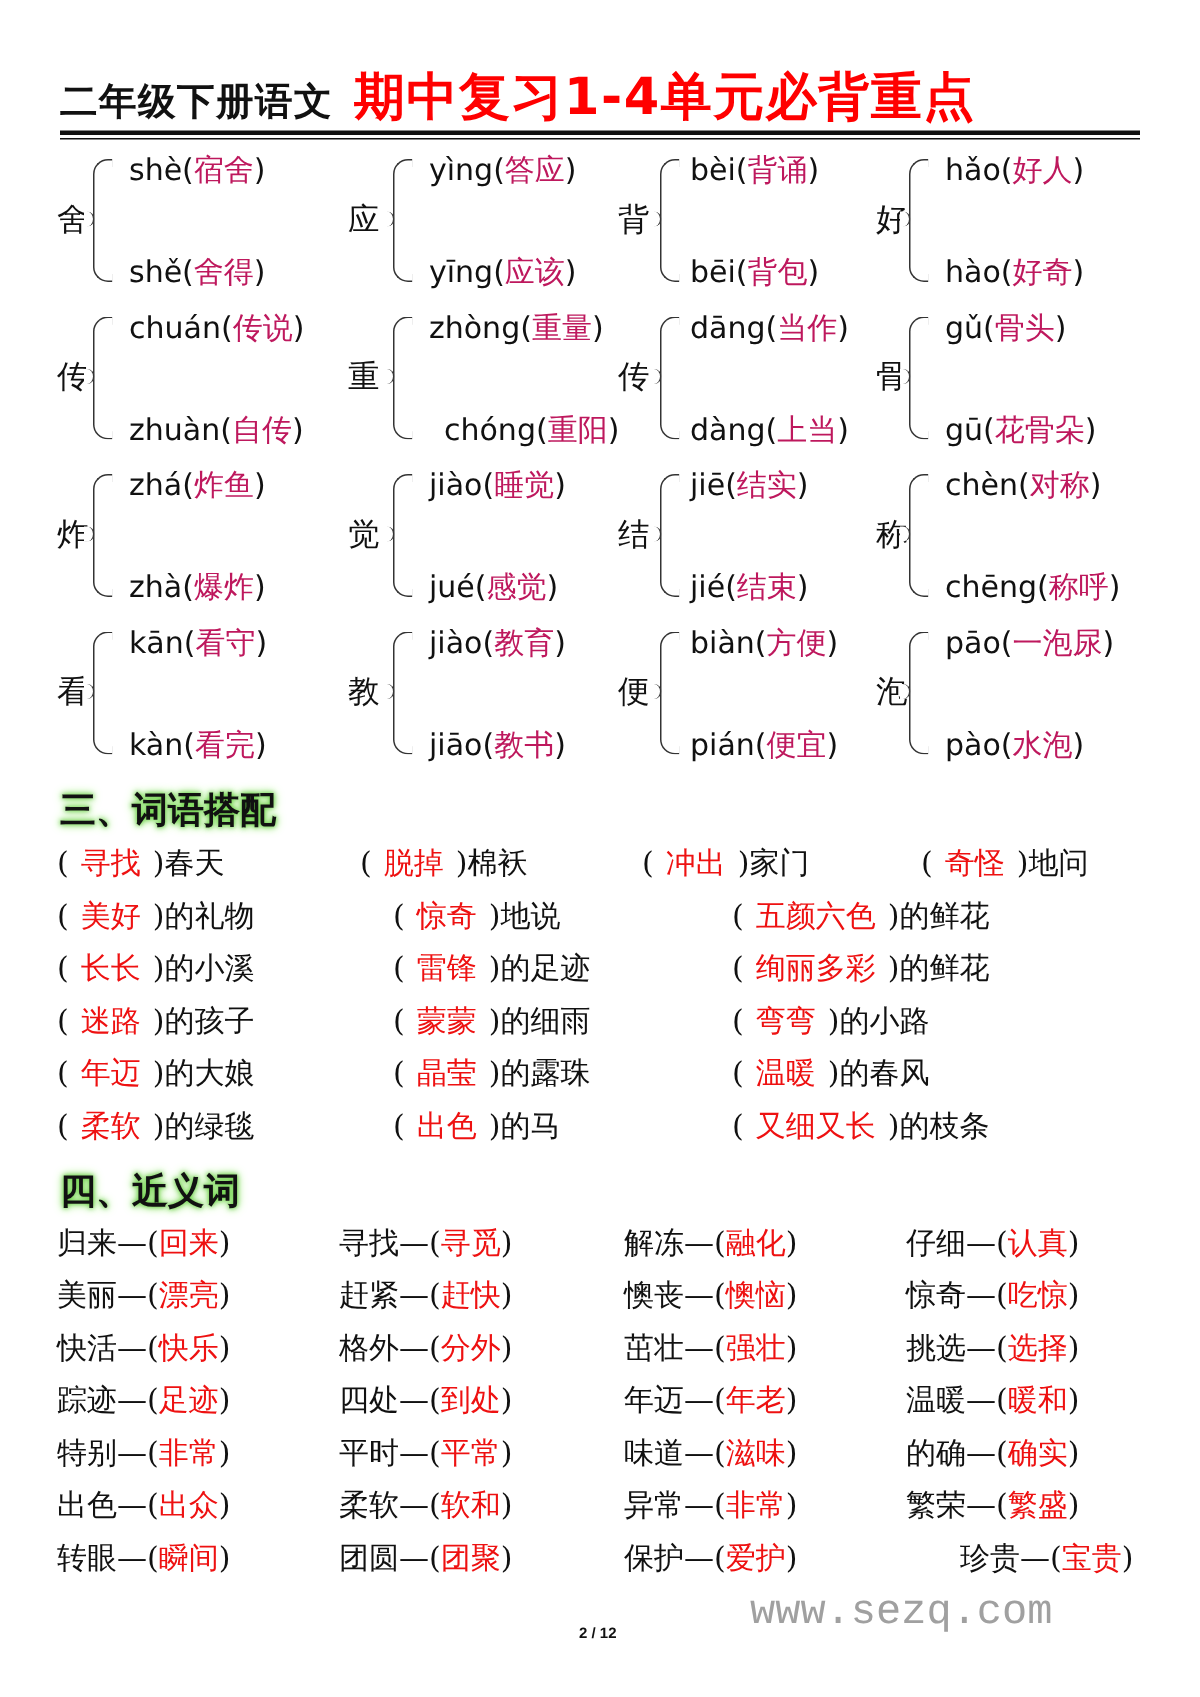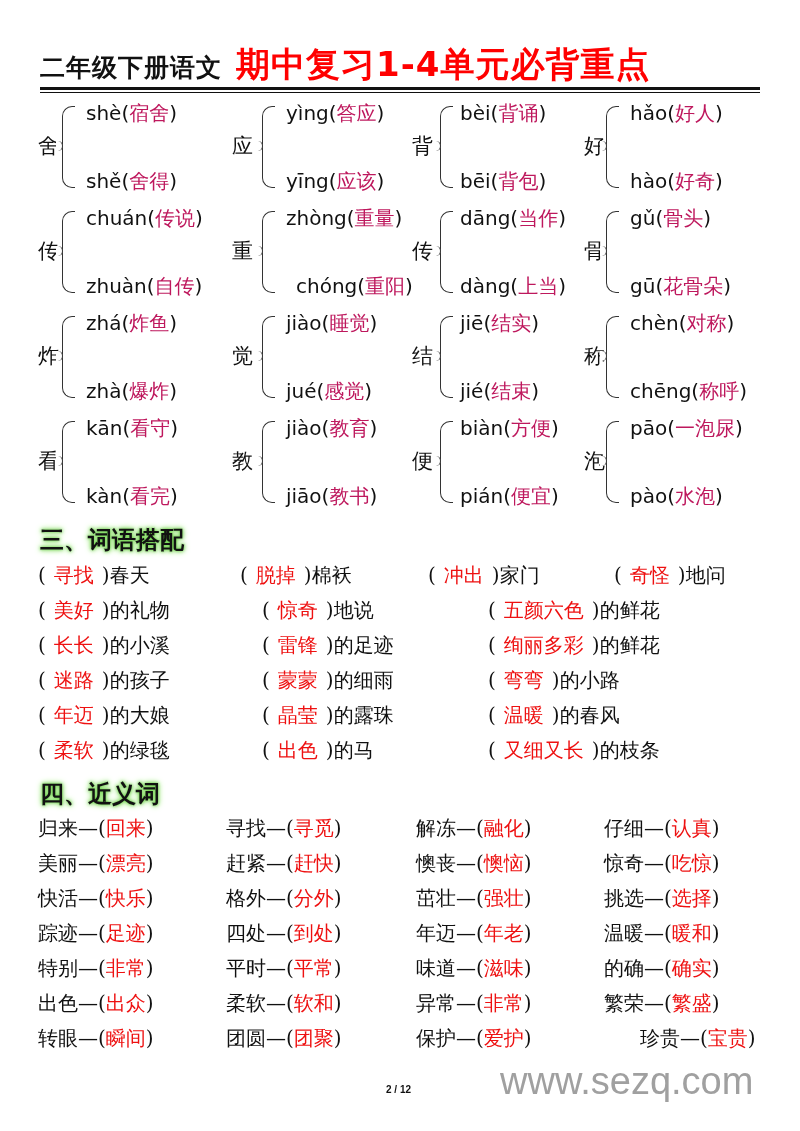--- a/index.html
+++ b/index.html
@@ -29,22 +29,22 @@
 
   .match { position:absolute; font-size:20px; white-space:nowrap; }
   .match .p { color:#111; }
   .match .w { color:#ee1111; margin:0 8px; }
 
   .syn { position:absolute; font-size:20px; white-space:nowrap; }
   .syn .w { color:#ee1111; }
 
   .pageno { position:absolute; left:386px; top:1084px; font-family:"Liberation Sans", sans-serif;
             font-size:10px; font-weight:bold; color:#111; }
-  .watermark { position:absolute; left:500px; top:1060px; font-family:Liberation Sans, sans-serif;
-               font-size:38px; color:#a0a0a0; }
+  .watermark { position:absolute; left:500px; top:1060px; font-family:Liberation Mono, monospace;
+               font-size:28px; color:#a0a0a0; }
 </style>
 </head>
 <body>
 
 <div class="title">
   <span class="black">二年级下册语文</span><span class="red">期中复习1-4单元必背重点</span>
 </div>
 <div class="rule1"></div>
 <div class="rule2"></div>
 

